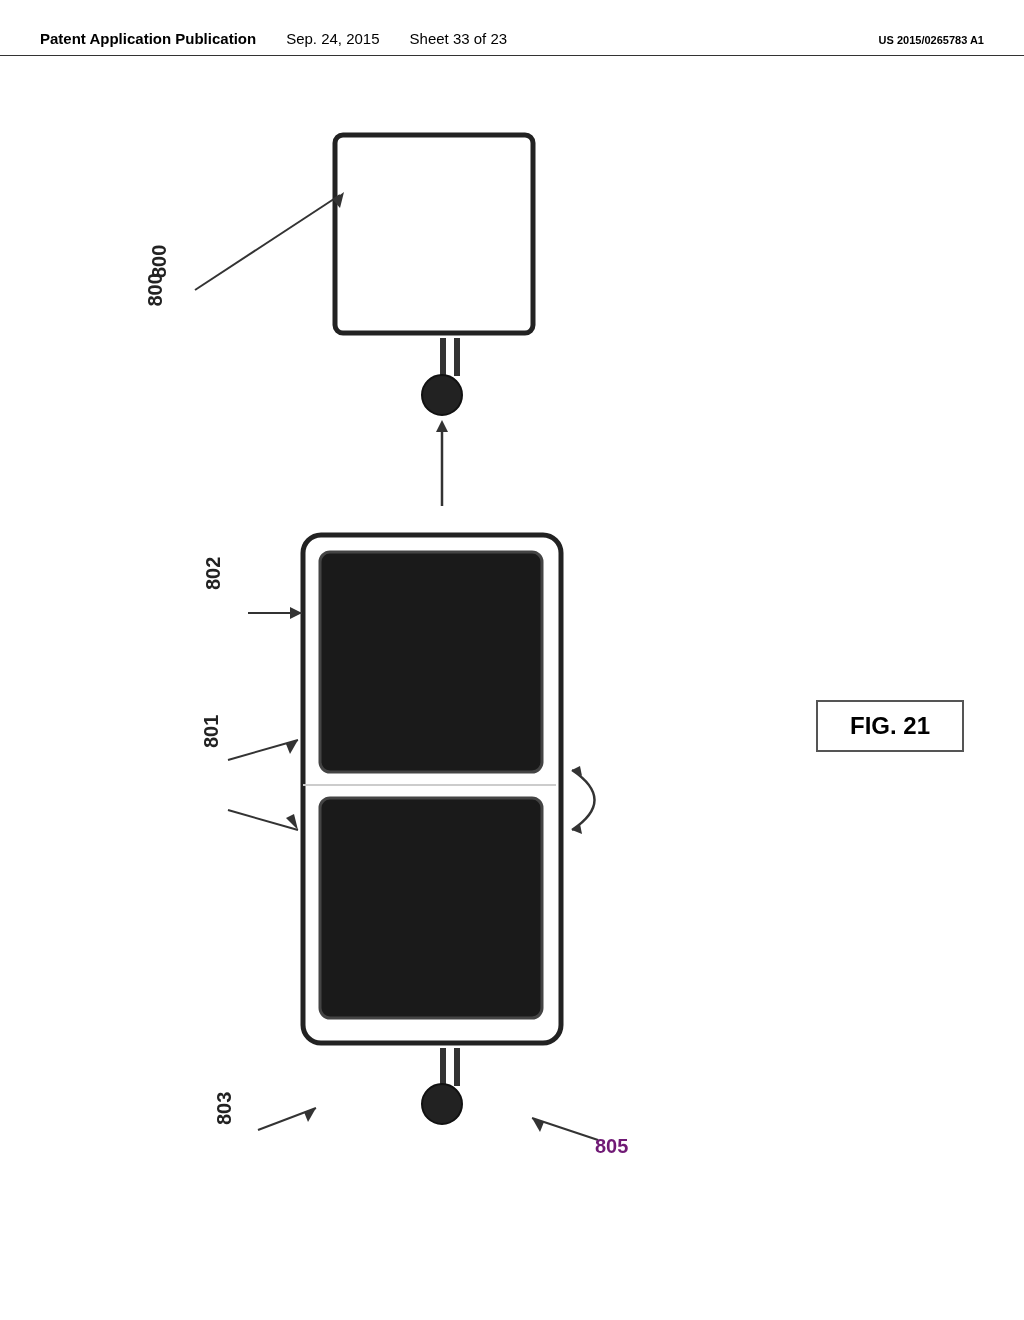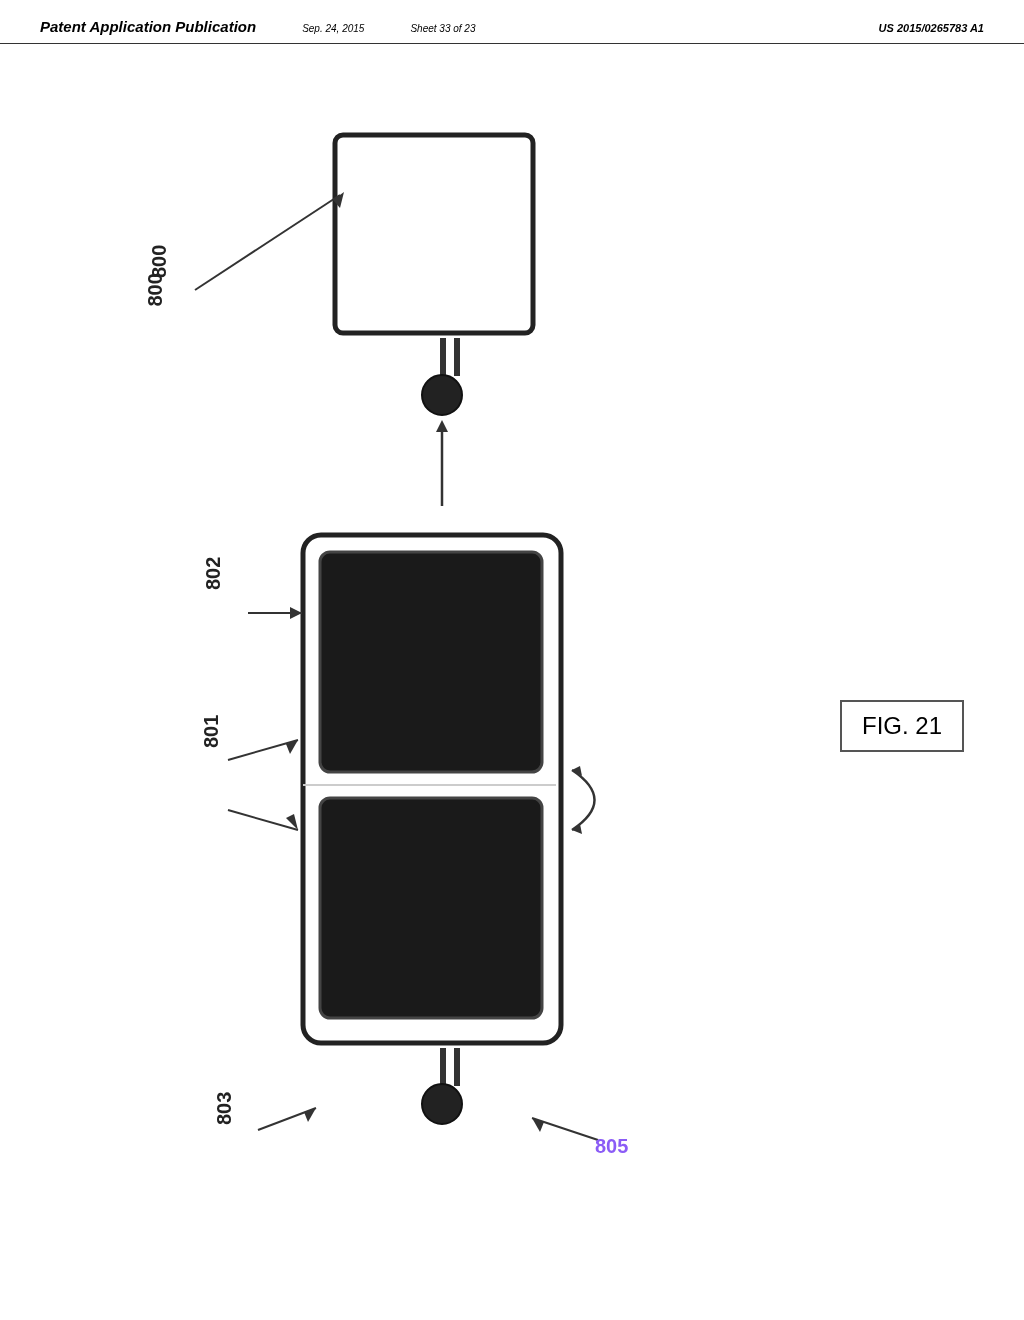--- a/index.html
+++ b/index.html
@@ -7,33 +7,32 @@
       width: 1024px;
       height: 1320px;
       background: #fff;
       font-family: Arial, sans-serif;
       overflow: hidden;
       position: relative;
     }
     .header {
       display: flex;
       align-items: baseline;
-      padding: 18px 40px 0 40px;
-      gap: 46px;
+      padding: 30px 40px 0 40px;
+      gap: 30px;
       border-bottom: 1px solid #333;
       padding-bottom: 8px;
-      font-style: italic;
     }
     .header-left {
       font-size: 15px;
       font-weight: bold;
       white-space: nowrap;
     }
     .header-center {
-      font-size: 10px;
+      font-size: 15px;
       white-space: nowrap;
     }
     .header-right {
       font-size: 11px;
       font-weight: bold;
       margin-left: auto;
       white-space: nowrap;
     }
     .diagram-area {
       position: absolute;
@@ -149,21 +148,21 @@
   </div>
 
   <div style="position:absolute; left:200px; top:668px; font-size:20px; font-weight:bold; font-family:Arial,sans-serif; color:#222; transform:rotate(-90deg); transform-origin:0 0; white-space:nowrap;">
     <span>801</span>
   </div>
 
   <div style="position:absolute; left:213px; top:1045px; font-size:20px; font-weight:bold; font-family:Arial,sans-serif; color:#222; transform:rotate(-90deg); transform-origin:0 0; white-space:nowrap;">
     <span>803</span>
   </div>
 
-  <div style="position:absolute; left:595px; top:1055px; font-size:20px; font-weight:bold; font-family:Arial,sans-serif; color:#8b5cf6;">
+  <div style="position:absolute; left:595px; top:1055px; font-size:20px; font-weight:bold; font-family:Arial,sans-serif; color:#701a75;">
     <span>805</span>
   </div>
 
-  <div class="fig-box" style="right:60px; top:620px; font-size:24px; font-weight:normal; border:2.5px solid #555; padding:10px 20px;">
+  <div class="fig-box" style="right:60px; top:620px; font-size:24px; font-weight:bold; border:2.5px solid #555; padding:10px 32px;">
     <span>FIG. 21</span>
   </div>
 
 </div>
 
 </body></html>

